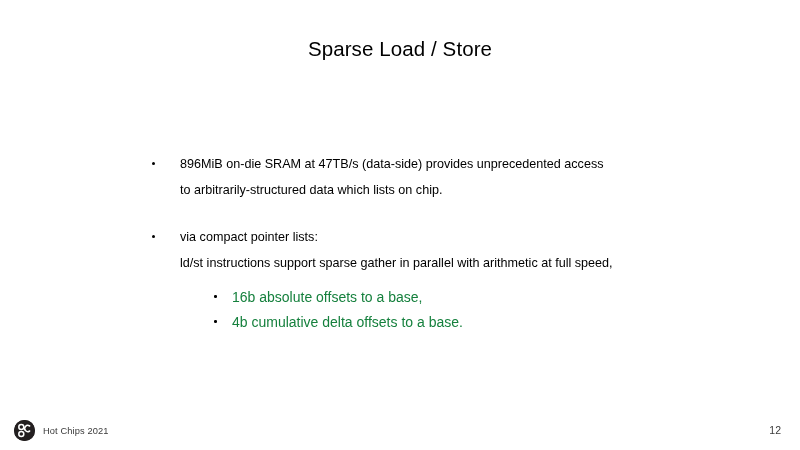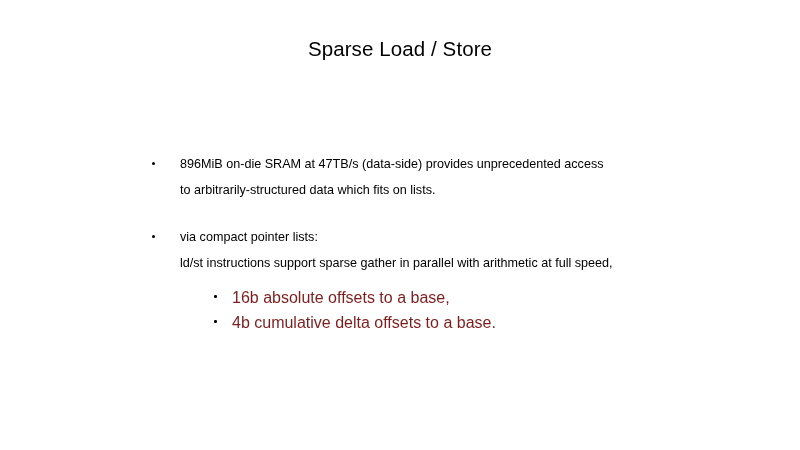--- a/index.html
+++ b/index.html
@@ -74,23 +74,23 @@
   }
 
   .sub-list {
     margin-top: 9px;
     padding-left: 31px;
   }
 
   .bullet-l2 {
     position: relative;
     padding-left: 21px;
-    font-size: 16px;
+    font-size: 14px;
     line-height: 25px;
-    color: #7f1d1d;
+    color: #15803d;
   }
 
   .bullet-l2 > .dot {
     position: absolute;
     left: 3px;
     top: 10px;
     width: 2.6px;
     height: 2.6px;
     background: #000000;
     border-radius: 50%;
@@ -152,21 +152,21 @@
 
 <div class="slide">
 
   <div class="slide-title">Sparse Load / Store</div>
 
   <div class="body-block">
 
     <div class="bullet-l1">
       <span class="dot"></span>
       <span class="line">896MiB on-die SRAM at 47TB/s (data-side) provides unprecedented access</span>
-      <span class="line">to arbitrarily-structured data which fits on lists.</span>
+      <span class="line">to arbitrarily-structured data which lists on chip.</span>
     </div>
 
     <div class="bullet-l1">
       <span class="dot"></span>
       <span class="line">via compact pointer lists:</span>
       <span class="line">ld/st instructions support sparse gather in parallel with arithmetic at full speed,</span>
 
       <div class="sub-list">
         <div class="bullet-l2">
           <span class="dot"></span>
@@ -174,14 +174,28 @@
         </div>
         <div class="bullet-l2">
           <span class="dot"></span>
           <span class="line">4b cumulative delta offsets to a base.</span>
         </div>
       </div>
     </div>
 
   </div>
 
+  <div class="footer">
+    <div class="footer-left">
+      <span class="hc-logo">
+        <svg width="21" height="21" viewBox="0 0 21 21" aria-hidden="true">
+          <circle cx="10.5" cy="10.5" r="10.5" fill="#231f20"></circle>
+          <circle cx="7.3" cy="7.0" r="2.5" fill="none" stroke="#ffffff" stroke-width="1.5"></circle>
+          <circle cx="7.3" cy="14.0" r="2.5" fill="none" stroke="#ffffff" stroke-width="1.5"></circle>
+          <path d="M15.6 6.0 a3.1 3.1 0 1 0 0 5.0" fill="none" stroke="#ffffff" stroke-width="1.6" stroke-linecap="round"></path>
+        </svg>
+      </span>
+      <span class="footer-label">Hot Chips 2021</span>
+    </div>
+    <div class="page-number">12</div>
+  </div>
 
 </div>
 
 </body></html>

